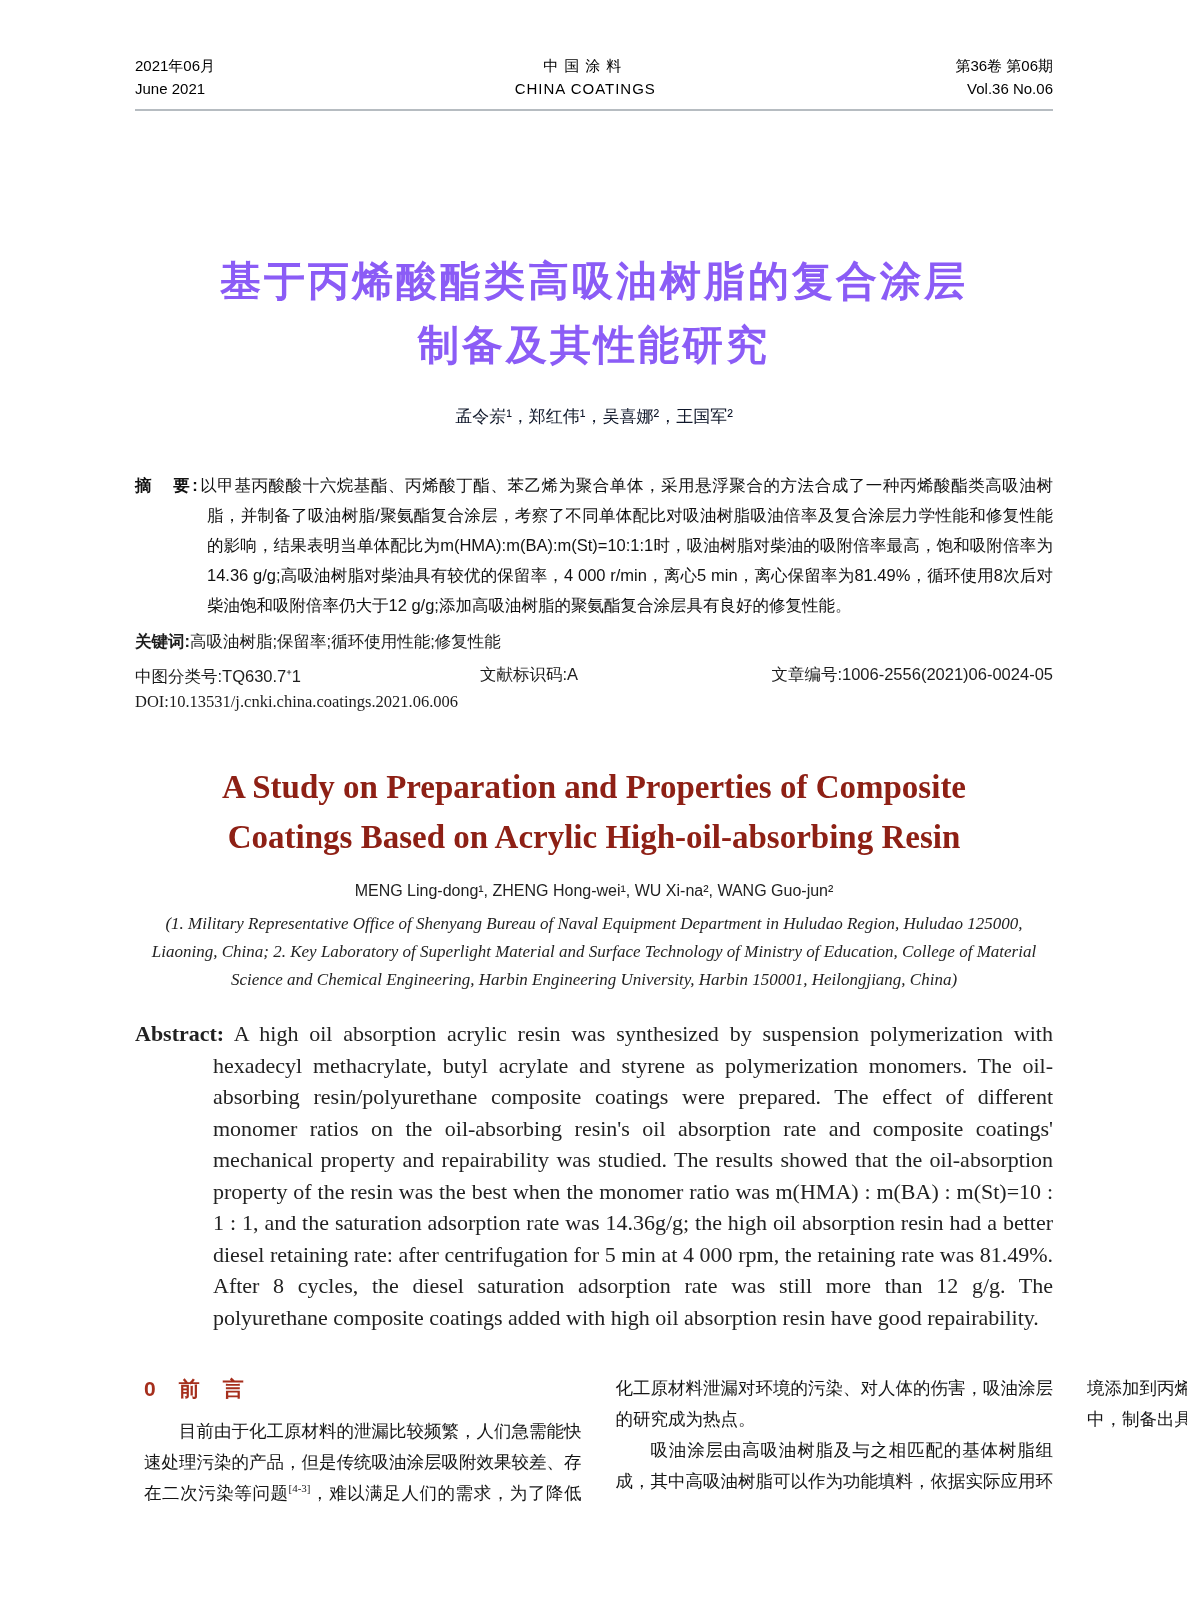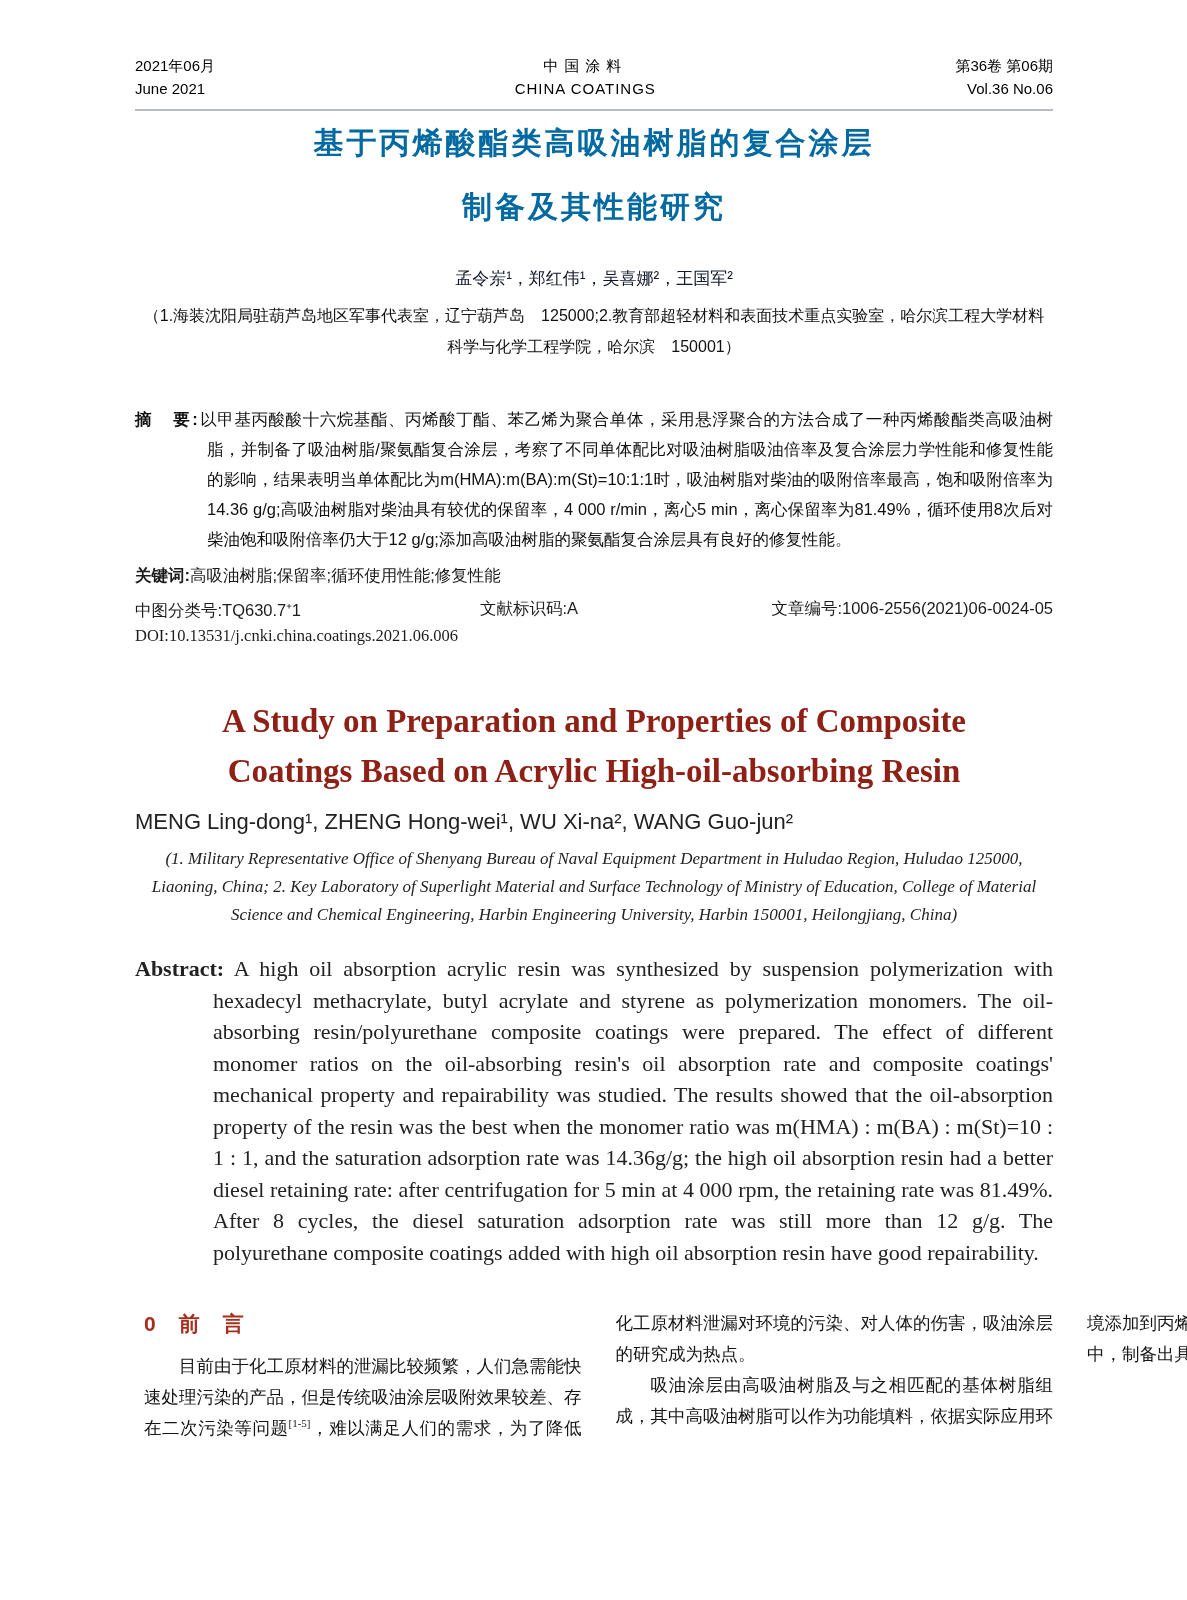--- a/index.html
+++ b/index.html
@@ -18,22 +18,22 @@
     border-bottom:none;
   }
   .jh-left { text-align:left; }
   .jh-center { text-align:center; letter-spacing:6px; }
   .jh-center .en { letter-spacing:1px; }
   .jh-right { text-align:right; }
   .header-rule { border:none; border-top:2px solid #b6bcc1; margin-top:9px; }
 
   
   .title-cn {
-    text-align:center; color:#0369a1;
-    font-size:30px; font-weight:700; line-height:64px; letter-spacing:3px;
+    margin-top:138px; text-align:center; color:#8b5cf6;
+    font-size:41px; font-weight:700; line-height:64px; letter-spacing:3px;
   }
   .authors-cn { margin-top:28px; text-align:center; font-size:17px; color:#0f172a; }
   .affiliation-cn { margin-top:10px; text-align:center; font-size:16px; line-height:31px; color:#111; }
 
   
   .abstract-cn {
     margin-top:42px; font-size:16.5px; line-height:30px; text-align:justify;
     padding-left:72px; color:#111;
   }
   .abstract-cn .lbl { font-weight:700; margin-left:-72px; letter-spacing:2px; }
@@ -45,21 +45,21 @@
   .meta-row .m2 { flex:1; }
   .meta-row .m3 { text-align:right; }
   .doi-line { margin-top:4px; font-family:"Liberation Serif", serif; font-size:16.5px; }
 
   
   .title-en {
     margin-top:50px; text-align:center; color:#8e2015;
     font-family:"Liberation Serif", serif; font-weight:700;
     font-size:33px; line-height:50px;
   }
-  .authors-en { margin-top:13px; font-size:22px; color:#222; }
+  .authors-en { margin-top:20px; text-align:center; font-size:16px; color:#222; }
   .affiliation-en {
     margin-top:10px; text-align:center; font-family:"Liberation Serif", serif;
     font-style:italic; font-size:17px; line-height:28px; color:#222;
   }
 
   
   .abstract-en {
     margin-top:24px; font-family:"Liberation Serif", serif; font-size:22px;
     line-height:31.5px; text-align:justify; padding-left:78px; color:#222;
   }
@@ -102,24 +102,20 @@
     </div>
     <hr class="header-rule">
 
     <h1 class="title-cn">
       <div>基于丙烯酸酯类高吸油树脂的复合涂层</div>
       <div>制备及其性能研究</div>
     </h1>
 
     <div class="authors-cn">孟令岽¹，郑红伟¹，吴喜娜²，王国军²</div>
 
-    <div class="affiliation-cn">
-      <div>（1.海装沈阳局驻葫芦岛地区军事代表室，辽宁葫芦岛　125000;2.教育部超轻材料和表面技术重点实验室，哈尔滨工程大学材料</div>
-      <div>科学与化学工程学院，哈尔滨　150001）</div>
-    </div>
 
     <p class="abstract-cn"><span class="lbl">摘　要:</span><span>以甲基丙酸酸十六烷基酯、丙烯酸丁酯、苯乙烯为聚合单体，采用悬浮聚合的方法合成了一种丙烯酸酯类高吸油树脂，并制备了吸油树脂/聚氨酯复合涂层，考察了不同单体配比对吸油树脂吸油倍率及复合涂层力学性能和修复性能的影响，结果表明当单体配比为m(HMA):m(BA):m(St)=10:1:1时，吸油树脂对柴油的吸附倍率最高，饱和吸附倍率为14.36 g/g;高吸油树脂对柴油具有较优的保留率，4 000 r/min，离心5 min，离心保留率为81.49%，循环使用8次后对柴油饱和吸附倍率仍大于12 g/g;添加高吸油树脂的聚氨酯复合涂层具有良好的修复性能。</span></p>
 
     <p class="keywords-cn"><span class="lbl">关键词:</span><span>高吸油树脂;保留率;循环使用性能;修复性能</span></p>
 
     <div class="meta-row">
       <div class="m1">中图分类号:TQ630.7⁺1</div>
       <div class="m2">文献标识码:A</div>
       <div class="m3">文章编号:1006-2556(2021)06-0024-05</div>
     </div>
@@ -133,18 +129,18 @@
 
     <div class="authors-en">MENG Ling-dong¹, ZHENG Hong-wei¹, WU Xi-na², WANG Guo-jun²</div>
 
     <div class="affiliation-en">(1. Military Representative Office of Shenyang Bureau of Naval Equipment Department in Huludao Region, Huludao 125000, Liaoning, China; 2. Key Laboratory of Superlight Material and Surface Technology of Ministry of Education, College of Material Science and Chemical Engineering, Harbin Engineering University, Harbin 150001, Heilongjiang, China)</div>
 
     <p class="abstract-en"><span class="lbl">Abstract:</span><span> </span><span>A high oil absorption acrylic resin was synthesized by suspension polymerization with hexadecyl methacrylate, butyl acrylate and styrene as polymerization monomers. The oil-absorbing resin/polyurethane composite coatings were prepared. The effect of different monomer ratios on the oil-absorbing resin's oil absorption rate and composite coatings' mechanical property and repairability was studied. The results showed that the oil-absorption property of the resin was the best when the monomer ratio was m(HMA) : m(BA) : m(St)=10 : 1 : 1, and the saturation adsorption rate was 14.36g/g; the high oil absorption resin had a better diesel retaining rate: after centrifugation for 5 min at 4 000 rpm, the retaining rate was 81.49%. After 8 cycles, the diesel saturation adsorption rate was still more than 12 g/g. The polyurethane composite coatings added with high oil absorption resin have good repairability.</span></p>
 
 
     <div class="body-columns">
       <h3 class="section-heading">0　前　言</h3>
-      <p class="body-para"><span>目前由于化工原材料的泄漏比较频繁，人们急需能快速处理污染的产品，但是传统吸油涂层吸附效果较差、存在二次污染等问题</span><sup>[1-5]</sup><span>，难以满足人们的需求，为了降低化工原材料泄漏对环境的污染、对人体的伤害，吸油涂层的研究成为热点。</span></p>
+      <p class="body-para"><span>目前由于化工原材料的泄漏比较频繁，人们急需能快速处理污染的产品，但是传统吸油涂层吸附效果较差、存在二次污染等问题</span><sup>[4-3]</sup><span>，难以满足人们的需求，为了降低化工原材料泄漏对环境的污染、对人体的伤害，吸油涂层的研究成为热点。</span></p>
       <p class="body-para">吸油涂层由高吸油树脂及与之相匹配的基体树脂组成，其中高吸油树脂可以作为功能填料，依据实际应用环境添加到丙烯酸树脂、聚氨酯树脂、环氧树脂等基体树脂中，制备出具有吸油性的可修复涂层。</p>
     </div>
 
   </div>
 </div>
 
 </body></html>

